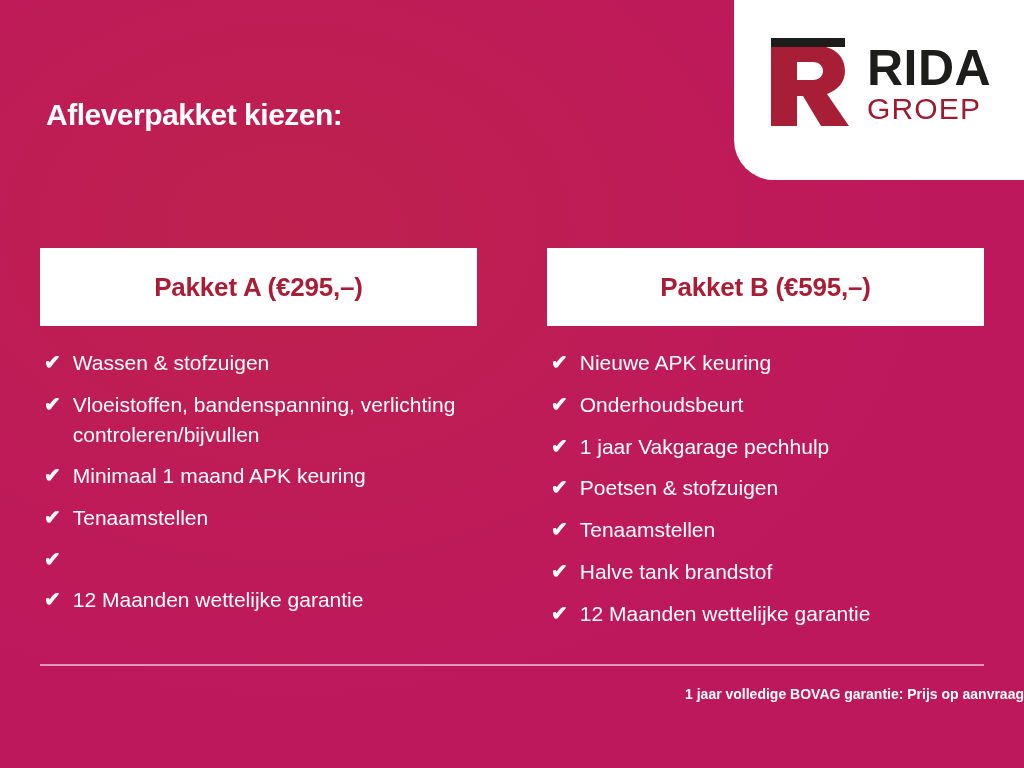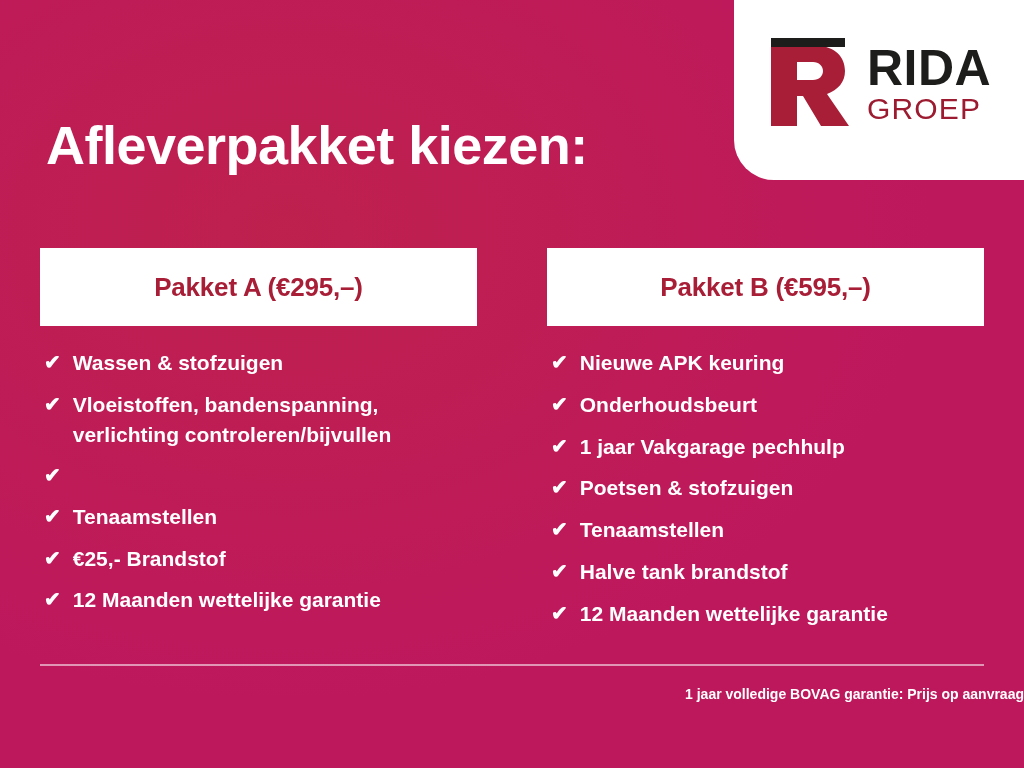--- a/index.html
+++ b/index.html
@@ -72,21 +72,21 @@
     letter-spacing: 1.2px;
     color: #9c1b30;
     margin-top: 4px;
   }
 
   
   .title {
     position: absolute;
     left: 46px;
     top: 78px;
-    font-size: 54px;
+    font-size: 30px;
     font-weight: bold;
     color: #ffffff;
     letter-spacing: -0.5px;
     z-index: 4;
   }
 
   
   .columns {
     position: absolute;
     top: 248px;
@@ -127,21 +127,20 @@
   }
   .check {
     flex: 0 0 auto;
     font-size: 20px;
     line-height: 1.42;
     color: #ffffff;
     font-weight: bold;
   }
   .feat-text {
     max-width: 420px;
-    font-weight: bold;
   }
 
   
   .footer-rule {
     position: absolute;
     left: 40px;
     right: 40px;
     top: 664px;
     height: 2px;
     background: rgba(255,255,255,0.55);
@@ -189,28 +188,28 @@
         <li>
           <span class="check">✔</span>
           <span class="feat-text">Wassen &amp; stofzuigen</span>
         </li>
         <li>
           <span class="check">✔</span>
           <span class="feat-text">Vloeistoffen, bandenspanning, verlichting controleren/bijvullen</span>
         </li>
         <li>
           <span class="check">✔</span>
+          <span class="feat-text">Minimaal 1 maand APK keuring</span>
         </li>
         <li>
           <span class="check">✔</span>
           <span class="feat-text">Tenaamstellen</span>
         </li>
         <li>
           <span class="check">✔</span>
-          <span class="feat-text">€25,- Brandstof</span>
         </li>
         <li>
           <span class="check">✔</span>
           <span class="feat-text">12 Maanden wettelijke garantie</span>
         </li>
       </ul>
     </div>
 
     <div class="column">
       <div class="pkg-header">Pakket B (€595,–)</div>

